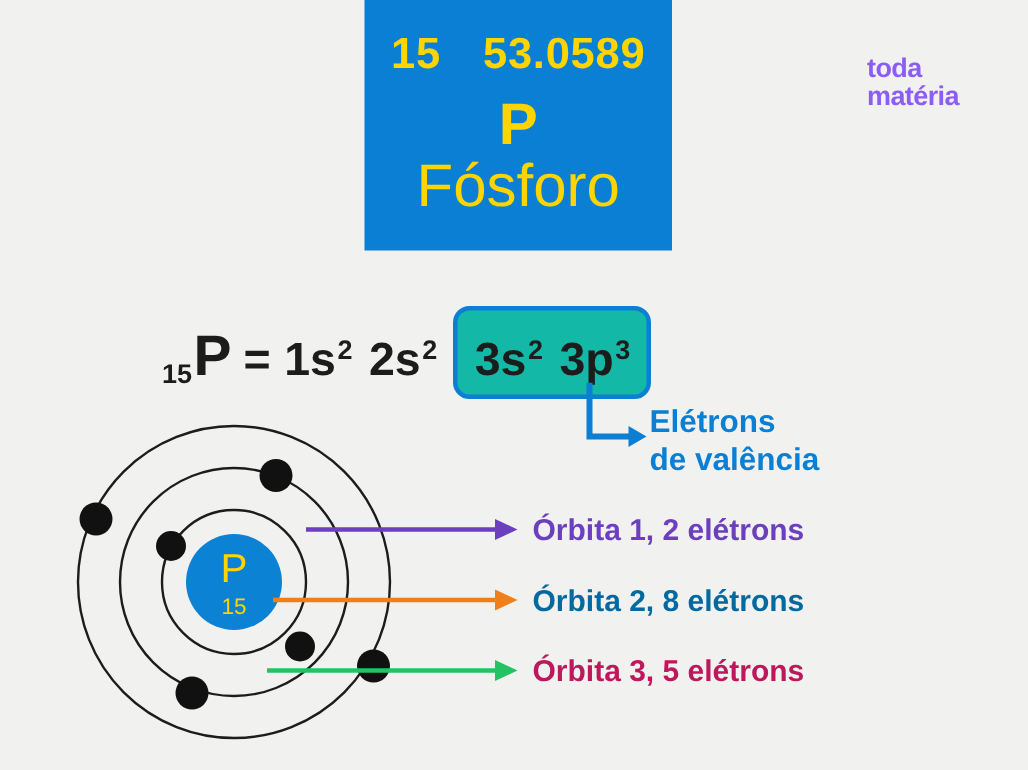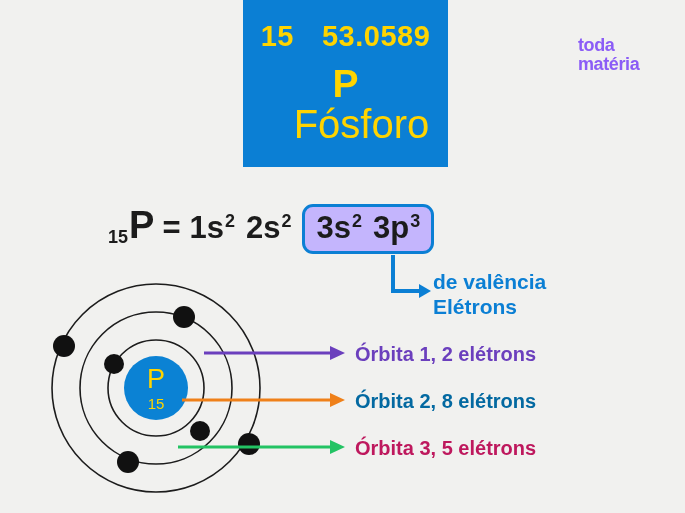--- a/index.html
+++ b/index.html
@@ -44,21 +44,21 @@
     top: 64px;
     left: 0;
     width: 100%;
     font-size: 39px;
     font-weight: 700;
     line-height: 1;
   }
   #tile-name {
     position: absolute;
     top: 104px;
-    left: 16px;
+    left: 0;
     width: 100%;
     font-size: 40px;
     font-weight: 500;
     line-height: 1;
     letter-spacing: 0px;
   }
 
   
   #logo {
     position: absolute;
@@ -95,36 +95,37 @@
     font-weight: 700;
     margin-right: 8px;
   }
   #config-formula .eq {
     font-weight: 700;
     margin-right: 9px;
   }
   .orb {
     margin-right: 11px;
     font-weight: 700;
+    margin-top: 12px;
   }
   .orb sup {
     font-size: 0.58em;
     font-weight: 700;
     vertical-align: super;
     line-height: 0;
     margin-left: 1px;
   }
   #valence-box {
     border: 3px solid #0b7fd4;
     border-radius: 11px;
     padding: 3px 11px 5px 11px;
     margin-left: 0px;
     display: inline-flex;
     align-items: baseline;
-    background: #c4b5fd;
+    background: #14b8a6;
   }
   #valence-box .orb:last-child { margin-right: 0; }
 
   
   #valence-connector {
     position: absolute;
     left: 389px;
     top: 255px;
     width: 50px;
     height: 46px;
@@ -199,22 +200,22 @@
     <span class="orb"><span>3p</span><sup>3</sup></span>
   </span>
 </div>
 
 <svg id="valence-connector" viewBox="0 0 50 46">
   <path d="M4 0 L4 36 L34 36" fill="none" stroke="#0b7fd4" stroke-width="4"></path>
   <path d="M30 29 L42 36 L30 43 Z" fill="#0b7fd4"></path>
 </svg>
 
 <div id="valence-label">
+  <div>Elétrons</div>
   <div>de valência</div>
-  <div>Elétrons</div>
 </div>
 
 <svg id="bohr-diagram" viewBox="0 0 290 230">
 
   <circle cx="128" cy="112" r="48" fill="none" stroke="#1c1c1c" stroke-width="1.6"></circle>
   <circle cx="128" cy="112" r="76" fill="none" stroke="#1c1c1c" stroke-width="1.6"></circle>
   <circle cx="128" cy="112" r="104" fill="none" stroke="#1c1c1c" stroke-width="1.6"></circle>
 
   <circle cx="128" cy="112" r="32" fill="#0b82d4"></circle>
   <text x="128" y="112" fill="#ffd400" font-family="Liberation Sans, sans-serif" font-size="27" font-weight="500" text-anchor="middle">P</text>

